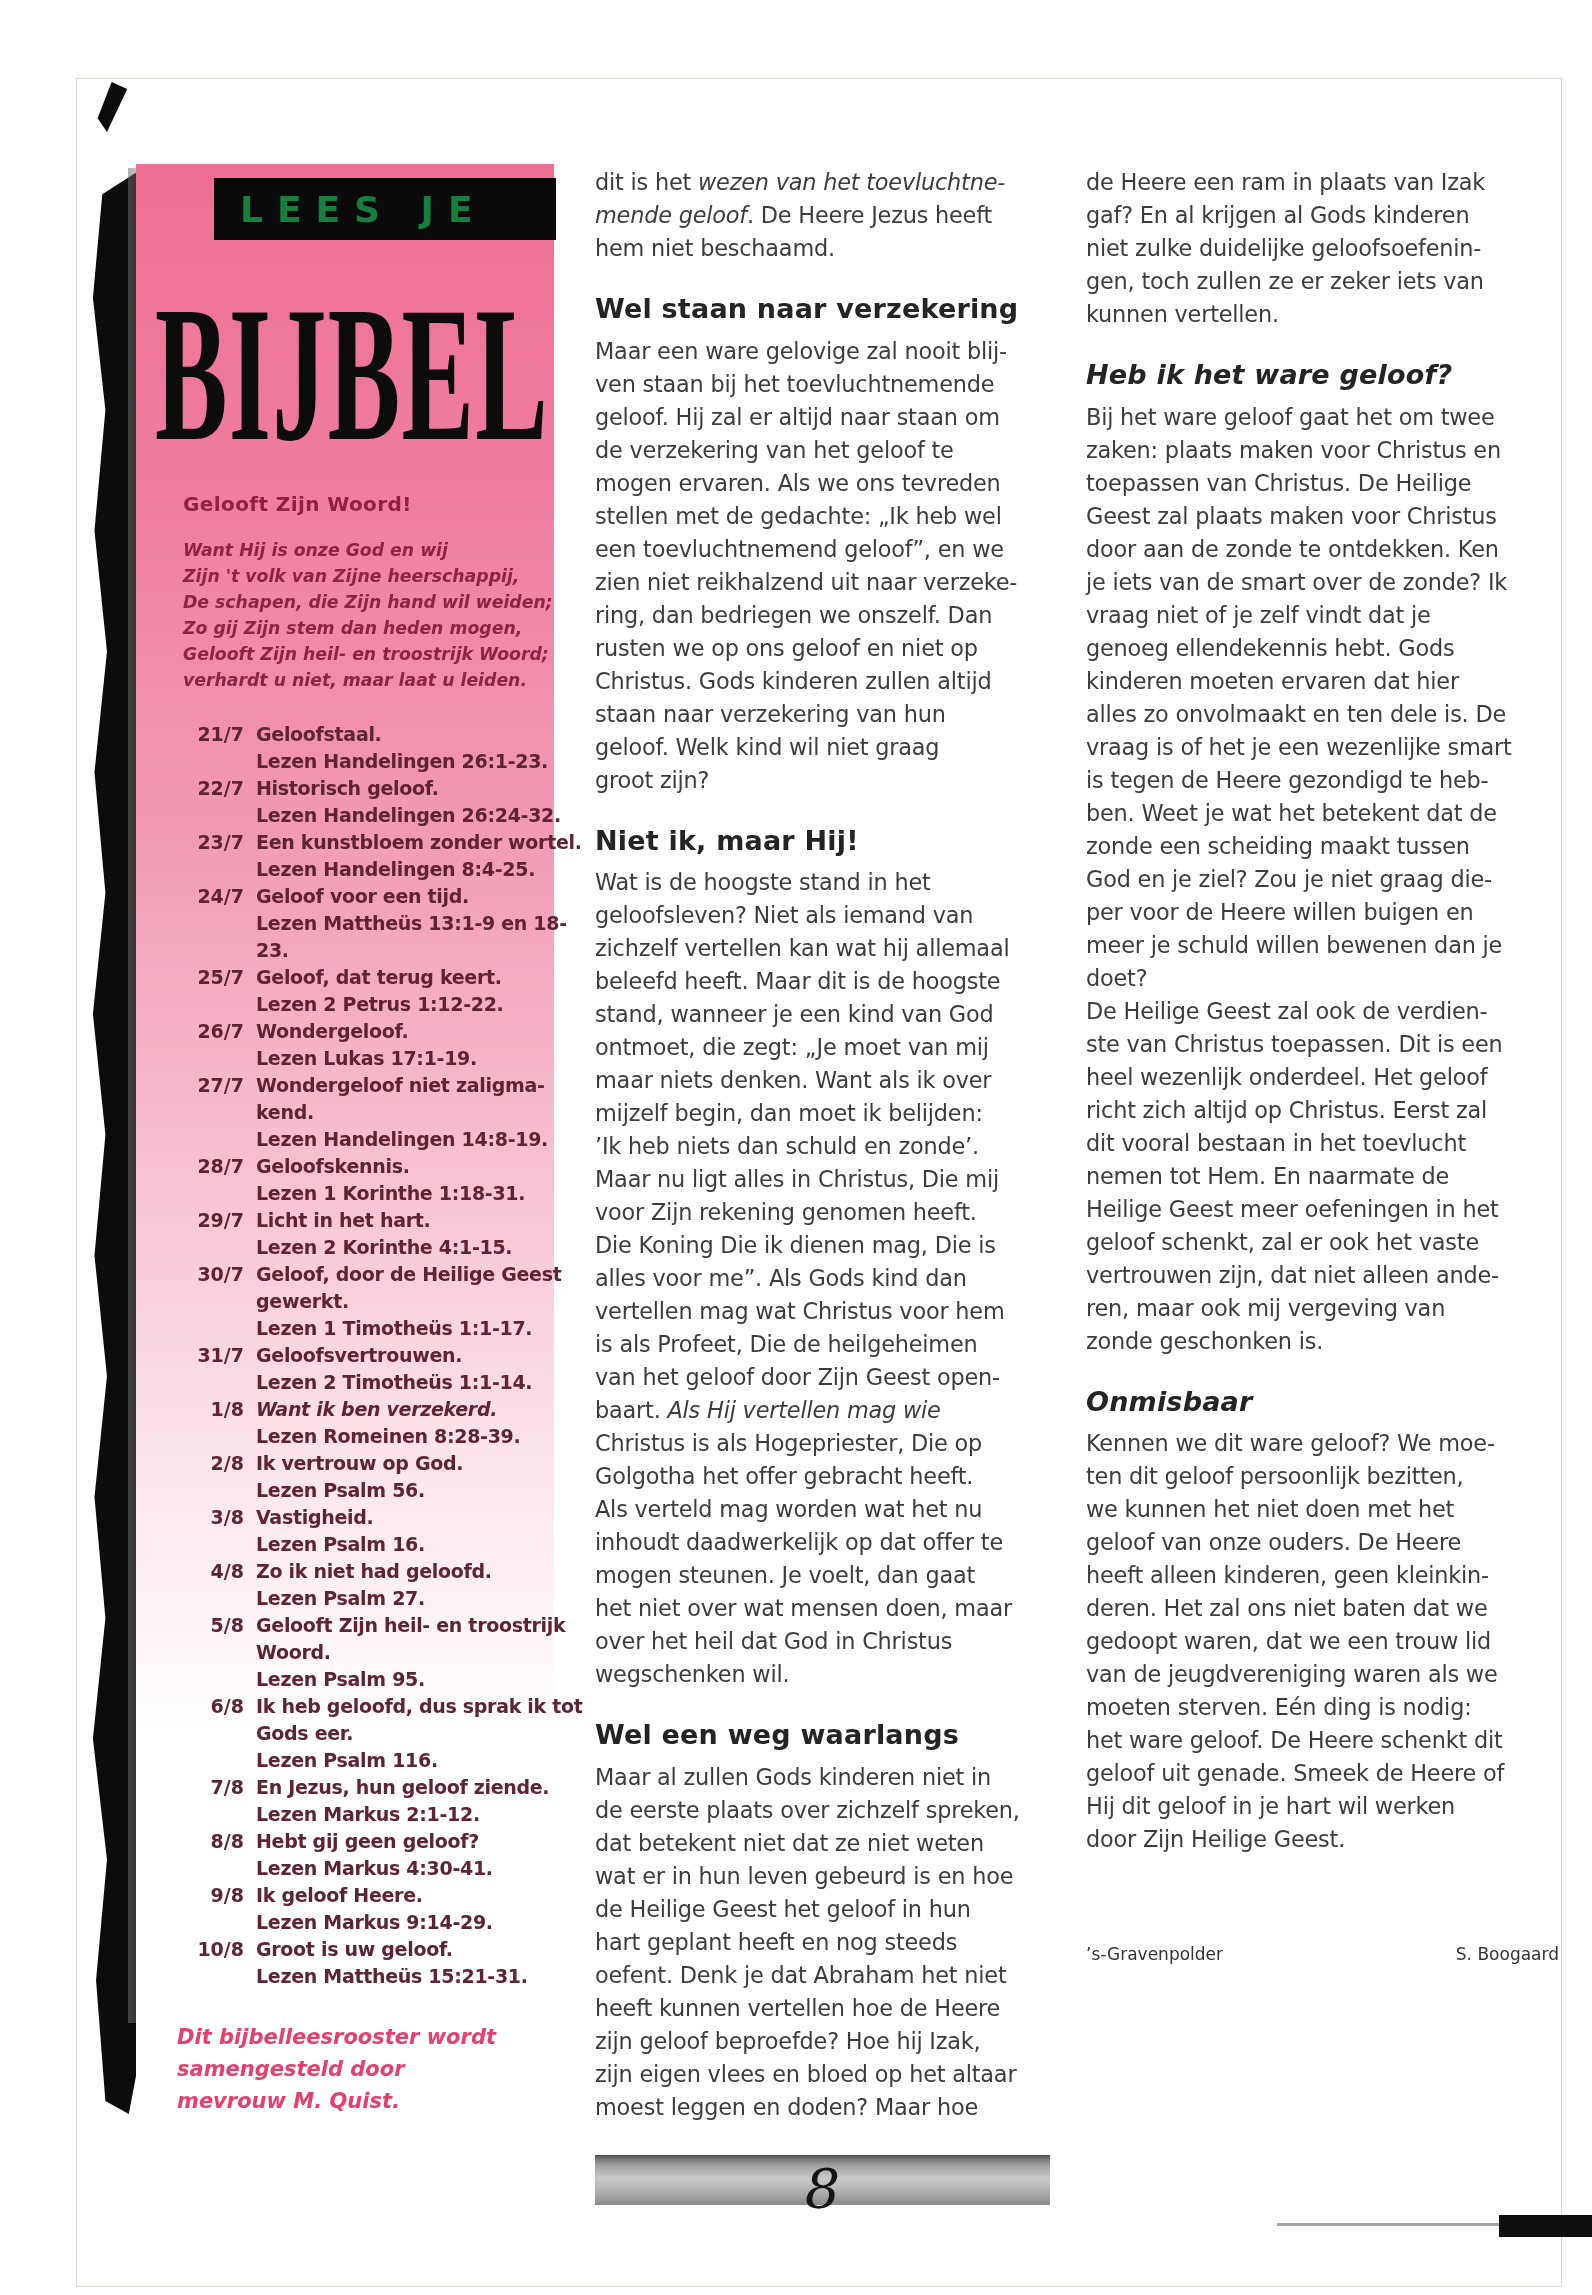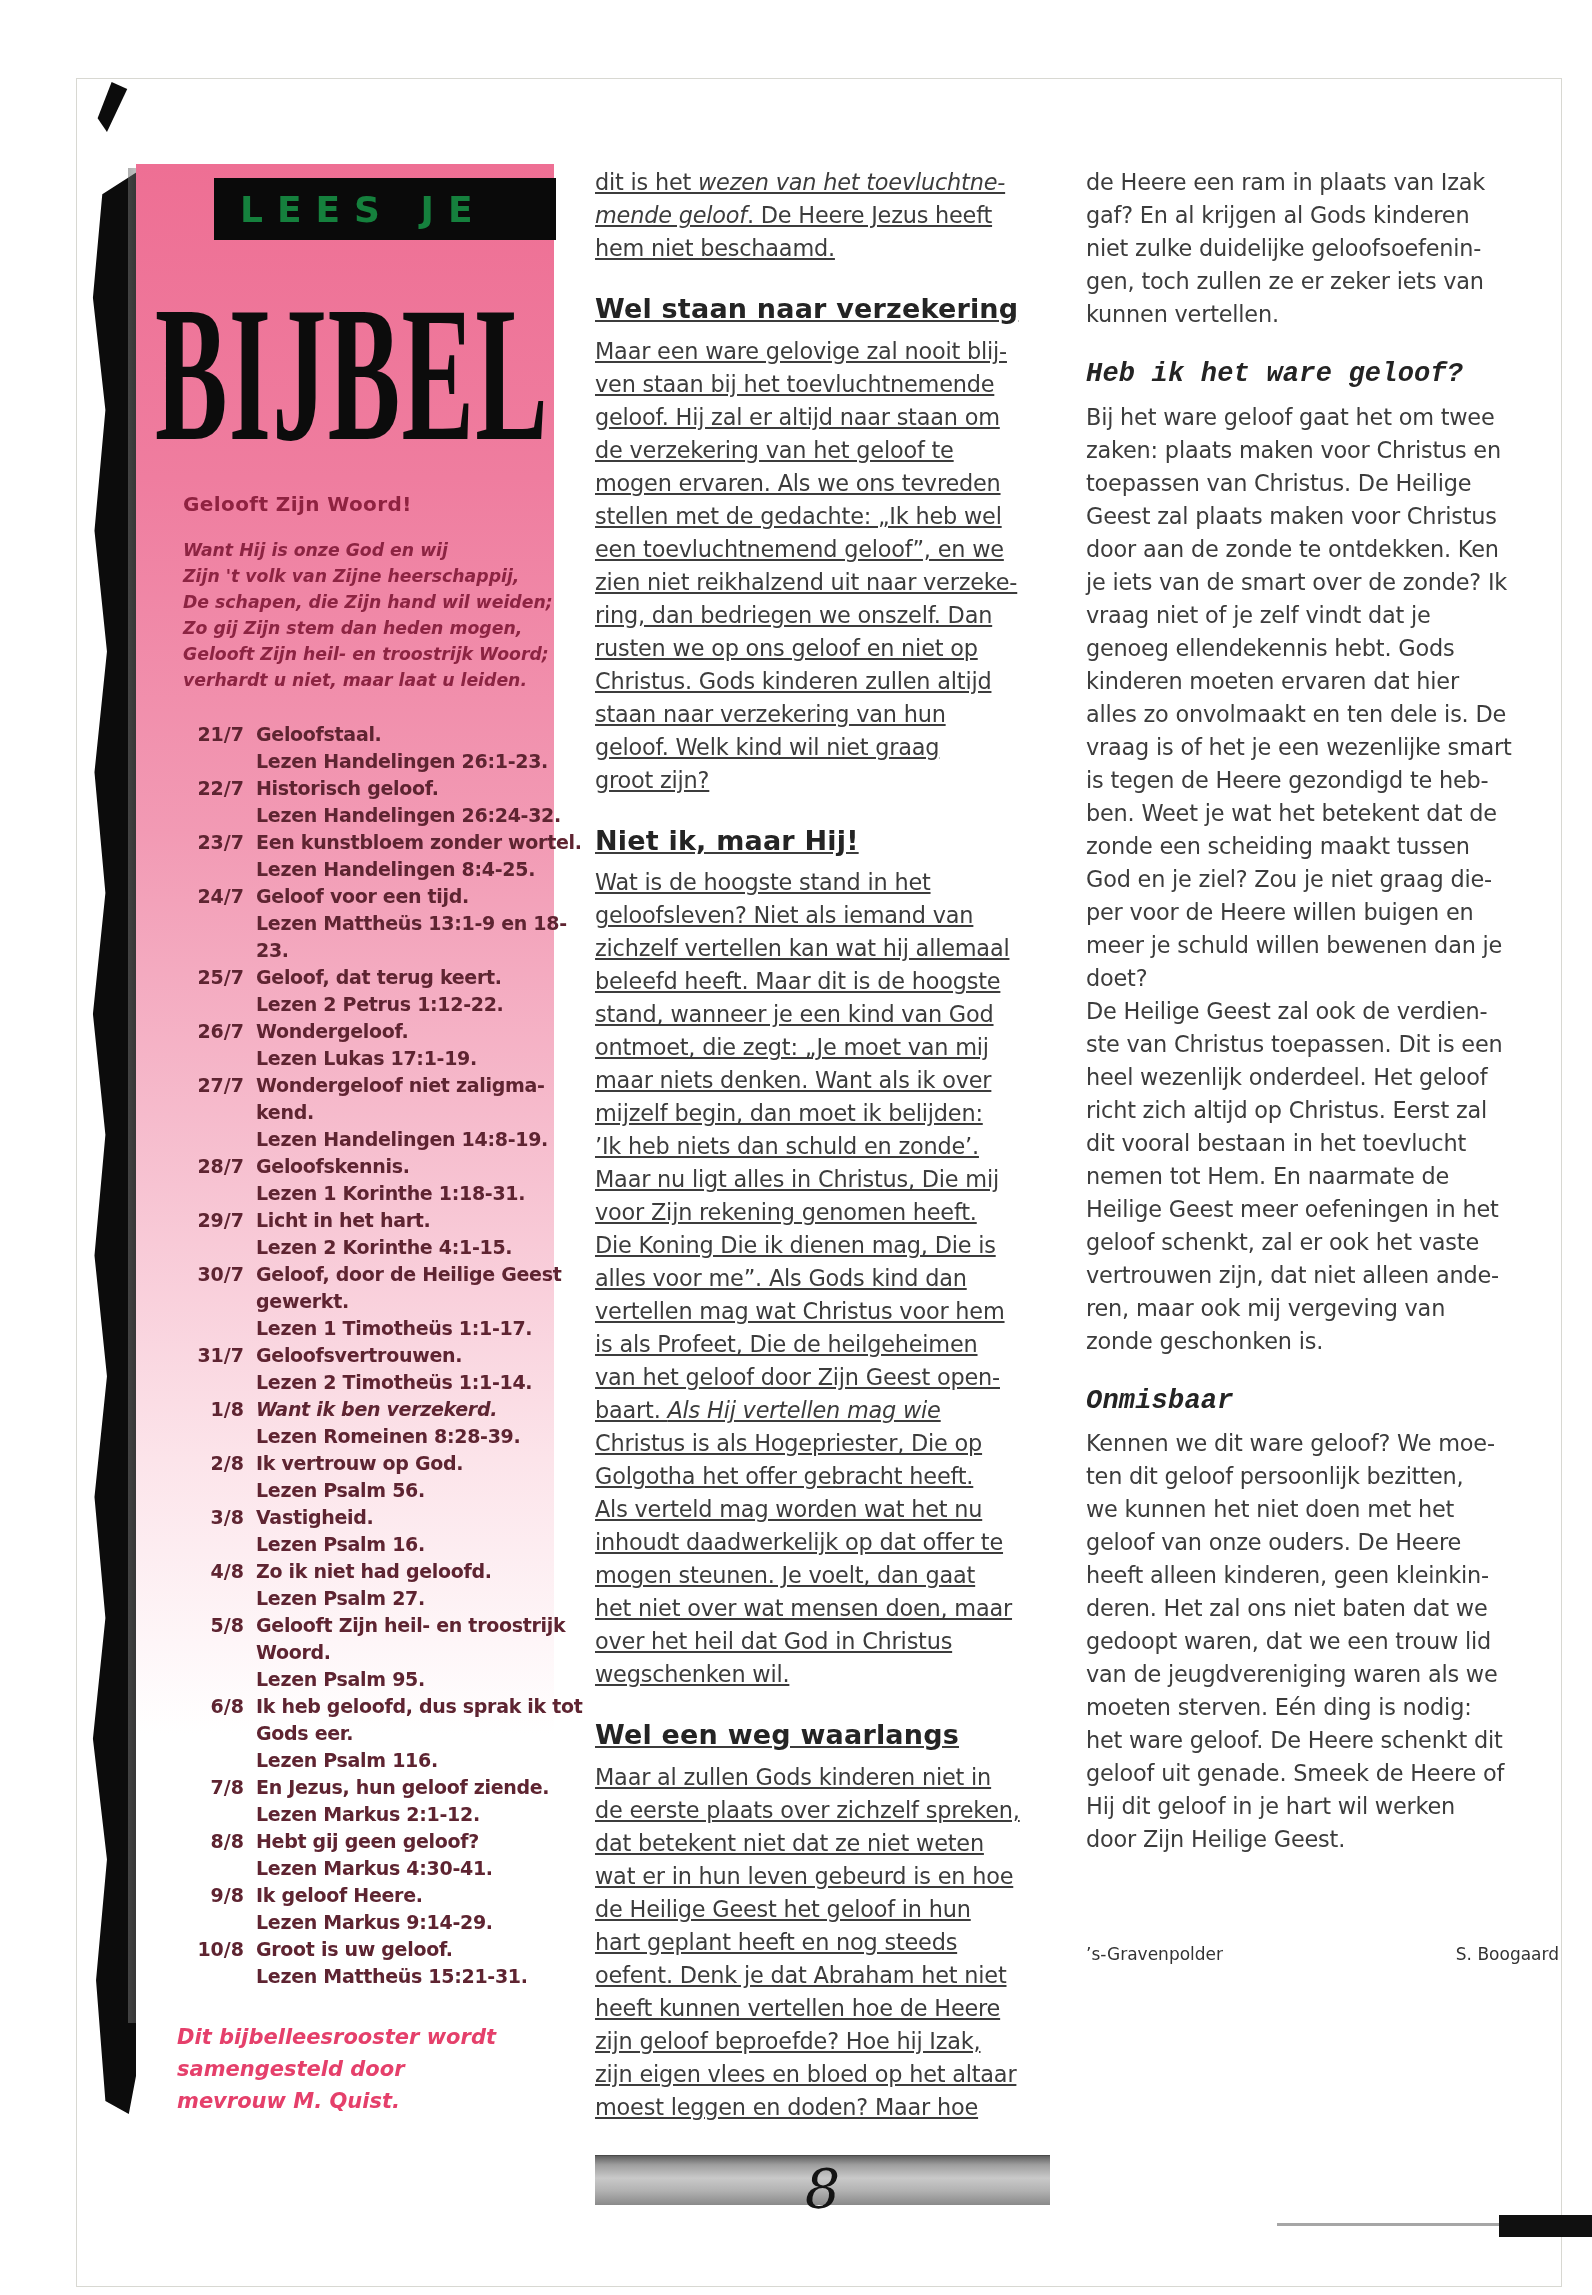--- a/index.html
+++ b/index.html
@@ -26,26 +26,26 @@
     color:#8c2442;line-height:26px;white-space:pre-line;}
   #schedule{position:absolute;left:41px;top:557px;width:354px;font-size:19px;font-weight:bold;
     color:#5e2431;line-height:27px;}
   .sch-row{display:flex;align-items:flex-start;}
   .sch-date{width:79px;flex:0 0 79px;text-align:right;padding-right:12px;box-sizing:border-box;white-space:nowrap;}
   .sch-text{white-space:pre;letter-spacing:-0.3px;}
   #sidebar-note{position:absolute;left:41px;top:1857px;font-size:21px;font-weight:bold;
     font-style:italic;color:#e5406b;line-height:32px;white-space:pre-line;}
   
   .col{position:absolute;top:166px;font-size:22.4px;line-height:33px;color:#3c3c3c;}
-  #col-middle{left:595px;width:466px;text-decoration:underline;}
+  #col-middle{left:595px;width:466px;}
   #col-right{left:1086px;width:473px;}
   .col p{margin:0;white-space:pre;letter-spacing:-0.2px;}
   .col h3{margin:26px 0 8.6px 0;font-size:27px;line-height:35px;color:#242424;
           letter-spacing:0.2px;white-space:pre;}
-  .col h3.it{font-style:italic;font-family:Liberation Mono, monospace;}
+  .col h3.it{font-style:italic;}
   .col em{font-style:italic;}
   #signature{display:flex;justify-content:space-between;margin-top:82px;color:#333;
              font-size:17px;}
   
   #footer-bar{position:absolute;left:595px;top:2155px;width:455px;height:49px;
     background:linear-gradient(180deg,#5f5f5f 0%,#9e9e9e 18%,#c9c9c9 45%,#b3b3b3 70%,#8a8a8a 100%);
     border-top:1.7px solid #4a4a4a;}
   #page-number{position:absolute;left:595px;top:2157px;width:455px;text-align:center;
     font-family:"DejaVu Serif","Liberation Serif",serif;font-style:italic;font-size:55px;
     color:#141414;}

